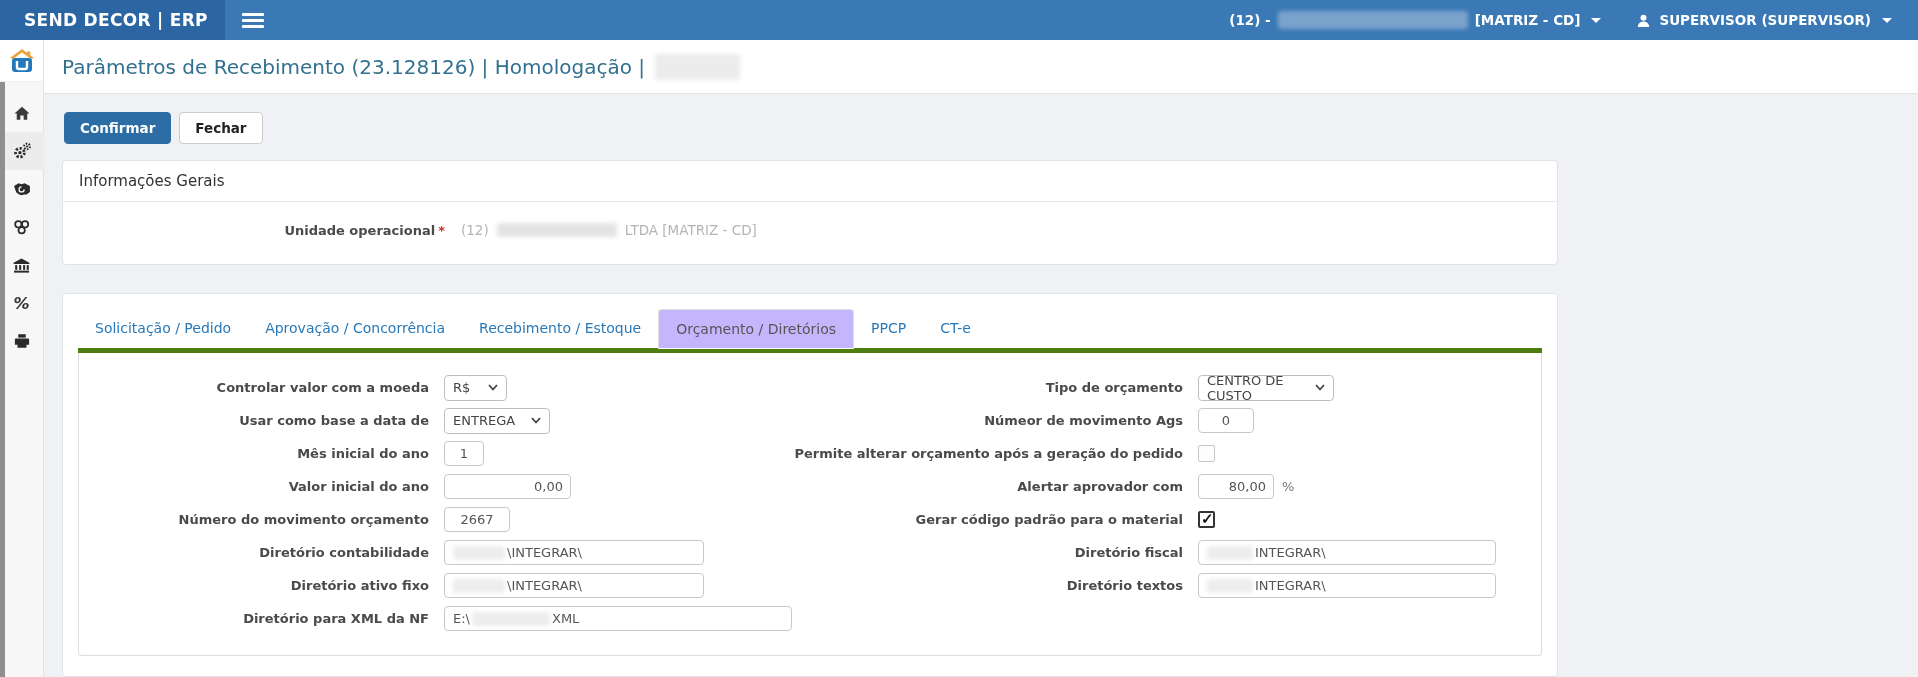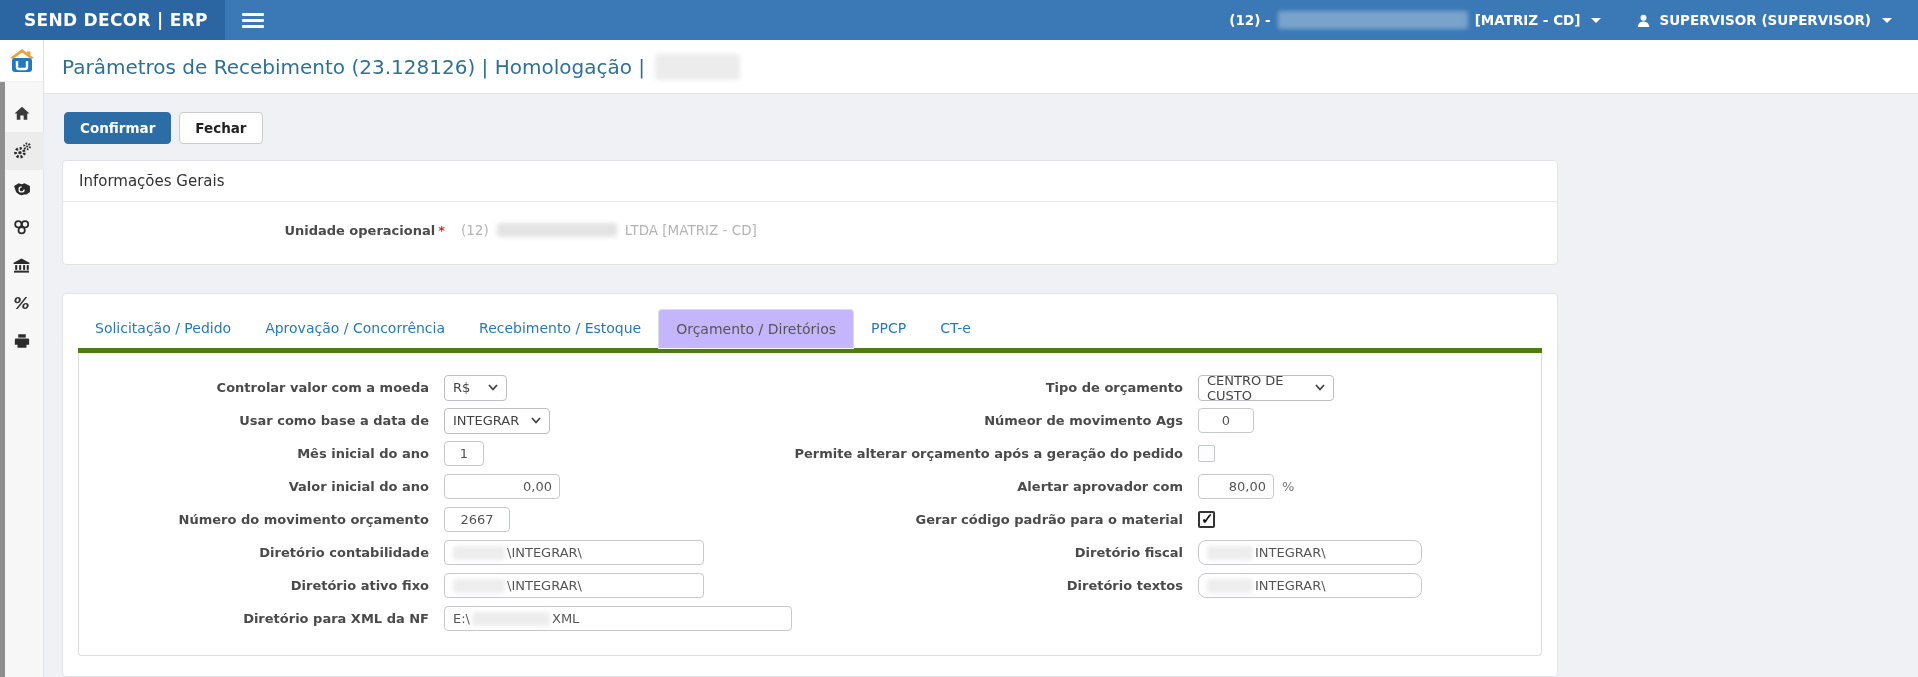--- a/index.html
+++ b/index.html
@@ -68,25 +68,25 @@
   .col-left { width:712px; flex:none; }
   .col-right { flex:1; }
   .frow { height:33px; display:flex; align-items:center; }
   .col-left .flabel { width:350px; flex:none; }
   .col-right .flabel { width:392px; flex:none; }
   .ctrl { margin-left:15px; display:flex; align-items:center; }
 
   input.ti { height:25px; border:1px solid #c5c9cd; border-radius:4px; font-size:13px; color:#555;
     padding:0 7px; font-family:"DejaVu Sans","Liberation Sans",sans-serif; background:#fff; }
   .ta-c { text-align:center; } .ta-r { text-align:right; }
-  .w38 { width:40px; } .w54 { width:56px; } .w66 { width:66px; } .w74 { width:76px; } .w116 { width:116px; }
+  .w38 { width:40px; } .w54 { width:56px; } .w66 { width:66px; } .w74 { width:76px; } .w116 { width:127px; }
 
   .fake-input { height:25px; border:1px solid #c5c9cd; border-radius:4px; background:#fff;
     display:flex; align-items:center; padding:0 8px; font-size:13px; color:#555; gap:2px; }
-  .fi-260 { width:260px; } .fi-348 { width:348px; } .fi-258 { width:224px;border-radius:8px; }
+  .fi-260 { width:260px; } .fi-348 { width:348px; } .fi-258 { width:298px; }
 
   .fake-select { height:26px; border:1px solid #bcc0c4; border-radius:4px; background:#fff;
     display:flex; align-items:center; justify-content:space-between; padding:0 8px; font-size:13px; color:#444; cursor:pointer; }
   .fs-62 { width:63px; } .fs-104 { width:106px; } .fs-132 { width:136px; }
   .chev { width:10px; height:7px; flex:none; margin-left:8px; }
 
   .suffix { margin-left:8px; color:#777; font-size:13px; }
 
   input.cb { appearance:none; -webkit-appearance:none; width:17px; height:17px; border:1px solid #c3c7cb;
     border-radius:2px; background:#fdfdfd; margin-left:15px; position:relative; cursor:pointer; }
@@ -234,21 +234,21 @@
                     <svg class="chev" viewBox="0 0 10 7">
                         <polyline points="1,1 5,5.5 9,1" fill="none" stroke="#444" stroke-width="1.8"></polyline>
                       </svg>
                   </span>
                 </span>
               </div>
               <div class="frow">
                 <span class="flabel">Usar como base a data de</span>
                 <span class="ctrl">
                   <span class="fake-select fs-104">
-                    <span>INTEGRAR</span>
+                    <span>ENTREGA</span>
                     <svg class="chev" viewBox="0 0 10 7">
                         <polyline points="1,1 5,5.5 9,1" fill="none" stroke="#444" stroke-width="1.8"></polyline>
                       </svg>
                   </span>
                 </span>
               </div>
               <div class="frow">
                 <span class="flabel">Mês inicial do ano</span>
                 <span class="ctrl">
                     <input class="ti ta-c w38" value="1" style="">

